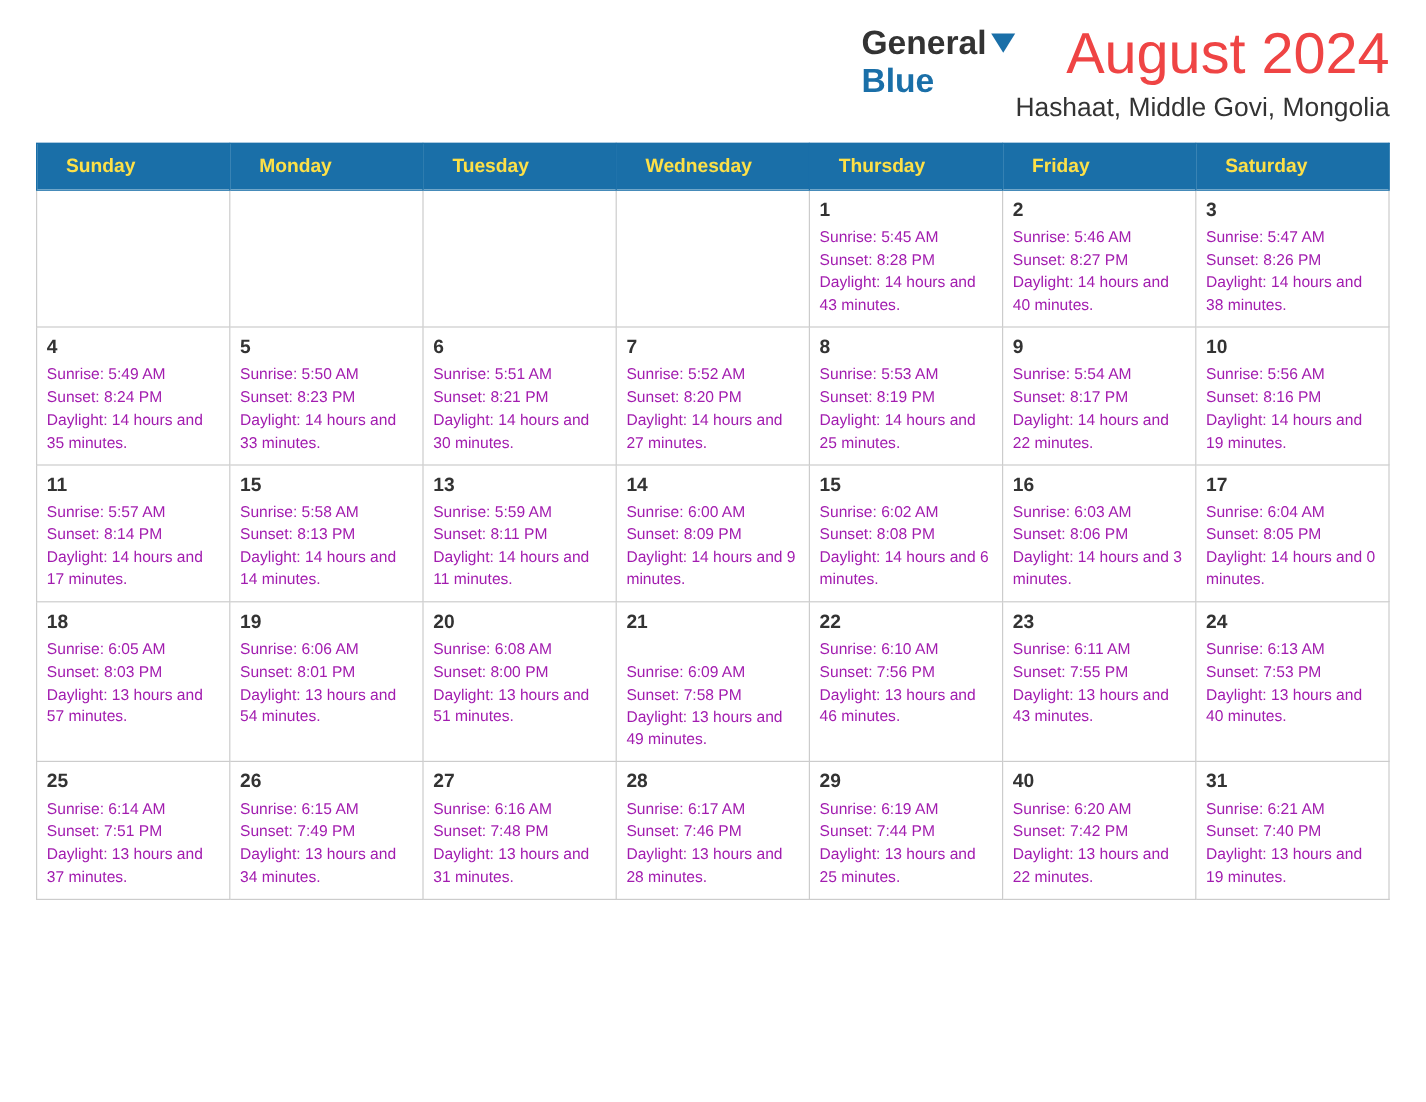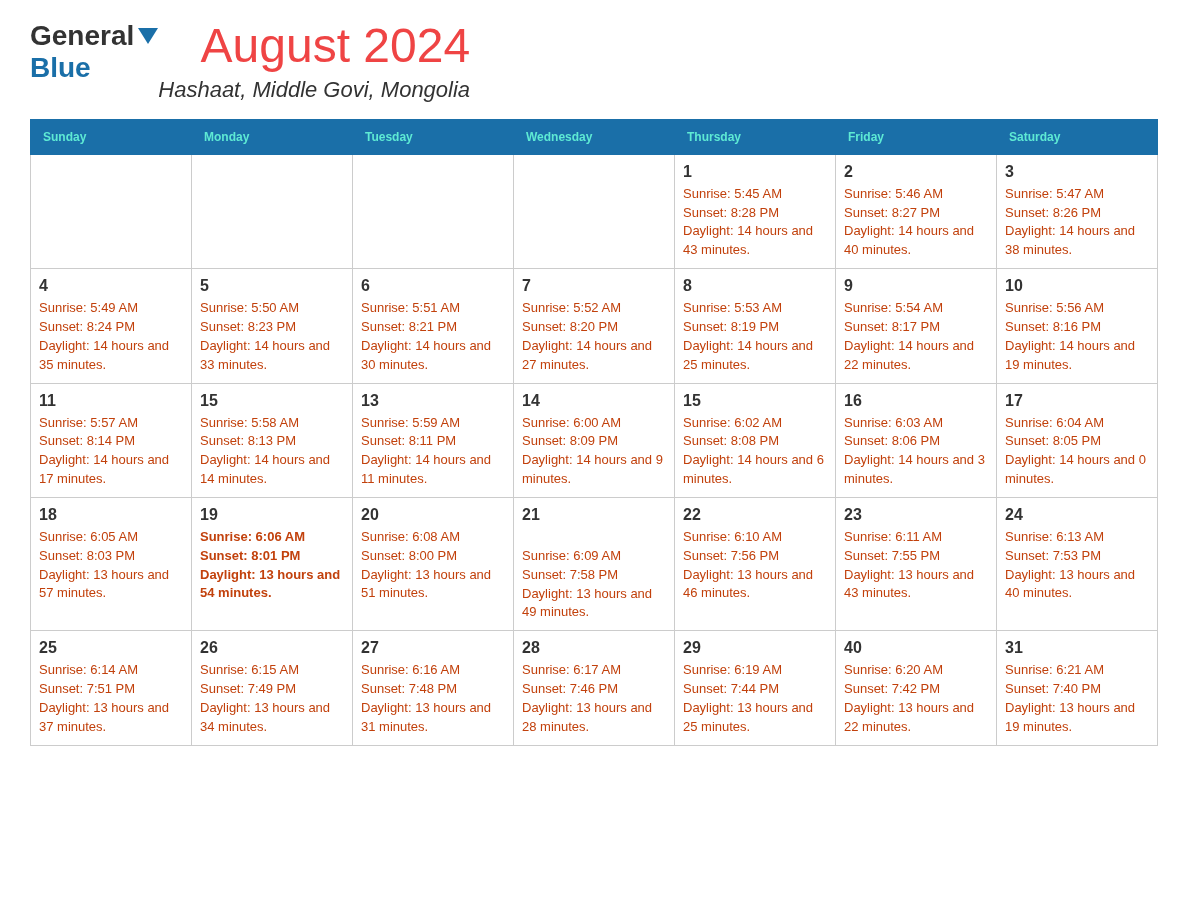--- a/index.html
+++ b/index.html
@@ -6,21 +6,21 @@
     body {
       font-family: Arial, sans-serif;
       background: #fff;
       color: #333;
       width: 1188px;
       min-height: 918px;
       padding: 20px 30px;
     }
     .header-area {
       display: flex;
-      justify-content: flex-start;
+      justify-content: flex-end;
       align-items: flex-start;
       margin-bottom: 16px;
     }
     .logo {
       display: flex;
       flex-direction: column;
       align-items: flex-start;
     }
     .logo-triangle {
       display: inline-block;
@@ -38,52 +38,51 @@
     .calendar-title {
       font-size: 48px;
       font-weight: normal;
       color: #ef4444;
       line-height: 1.1;
     }
     .calendar-subtitle {
       font-size: 22px;
       color: #333;
       margin-top: 4px;
-      font-style: italic;
     }
     .calendar {
       width: 100%;
       border-collapse: collapse;
       border: 1px solid #ccc;
     }
     .calendar th {
       background-color: #1a6fa8;
-      color: #5eead4;
-      font-size: 12px;
+      color: #fde047;
+      font-size: 16px;
       font-weight: bold;
-      padding: 10px 12px;
+      padding: 10px 24px;
       text-align: left;
       border: 1px solid #1a6fa8;
     }
     .calendar td {
       border: 1px solid #ccc;
       vertical-align: top;
       padding: 8px;
       width: 14.28%;
       min-height: 100px;
       font-size: 13px;
     }
     .day-number {
       font-size: 16px;
       font-weight: bold;
       color: #333;
       margin-bottom: 4px;
     }
     .day-info {
-      color: #c2410c;
+      color: #a21caf;
       font-size: 13px;
       line-height: 1.45;
     }
     .empty-cell {
       background: #fff;
     }
     .calendar tbody tr td {
       background: #fff;
     }
     .logo-row {
@@ -238,21 +237,21 @@
       </tr>
       <tr>
         <td>
           <div class="day-number">18</div>
           <div class="day-info" style="white-space: pre-line;">Sunrise: 6:05 AM
 Sunset: 8:03 PM
 Daylight: 13 hours and 57 minutes.</div>
         </td>
         <td>
           <div class="day-number">19</div>
-          <div class="day-info" style="white-space: pre-line; font-weight: bold;">Sunrise: 6:06 AM
+          <div class="day-info" style="white-space: pre-line;">Sunrise: 6:06 AM
 Sunset: 8:01 PM
 Daylight: 13 hours and 54 minutes.</div>
         </td>
         <td>
           <div class="day-number">20</div>
           <div class="day-info" style="white-space: pre-line;">Sunrise: 6:08 AM
 Sunset: 8:00 PM
 Daylight: 13 hours and 51 minutes.</div>
         </td>
         <td>

